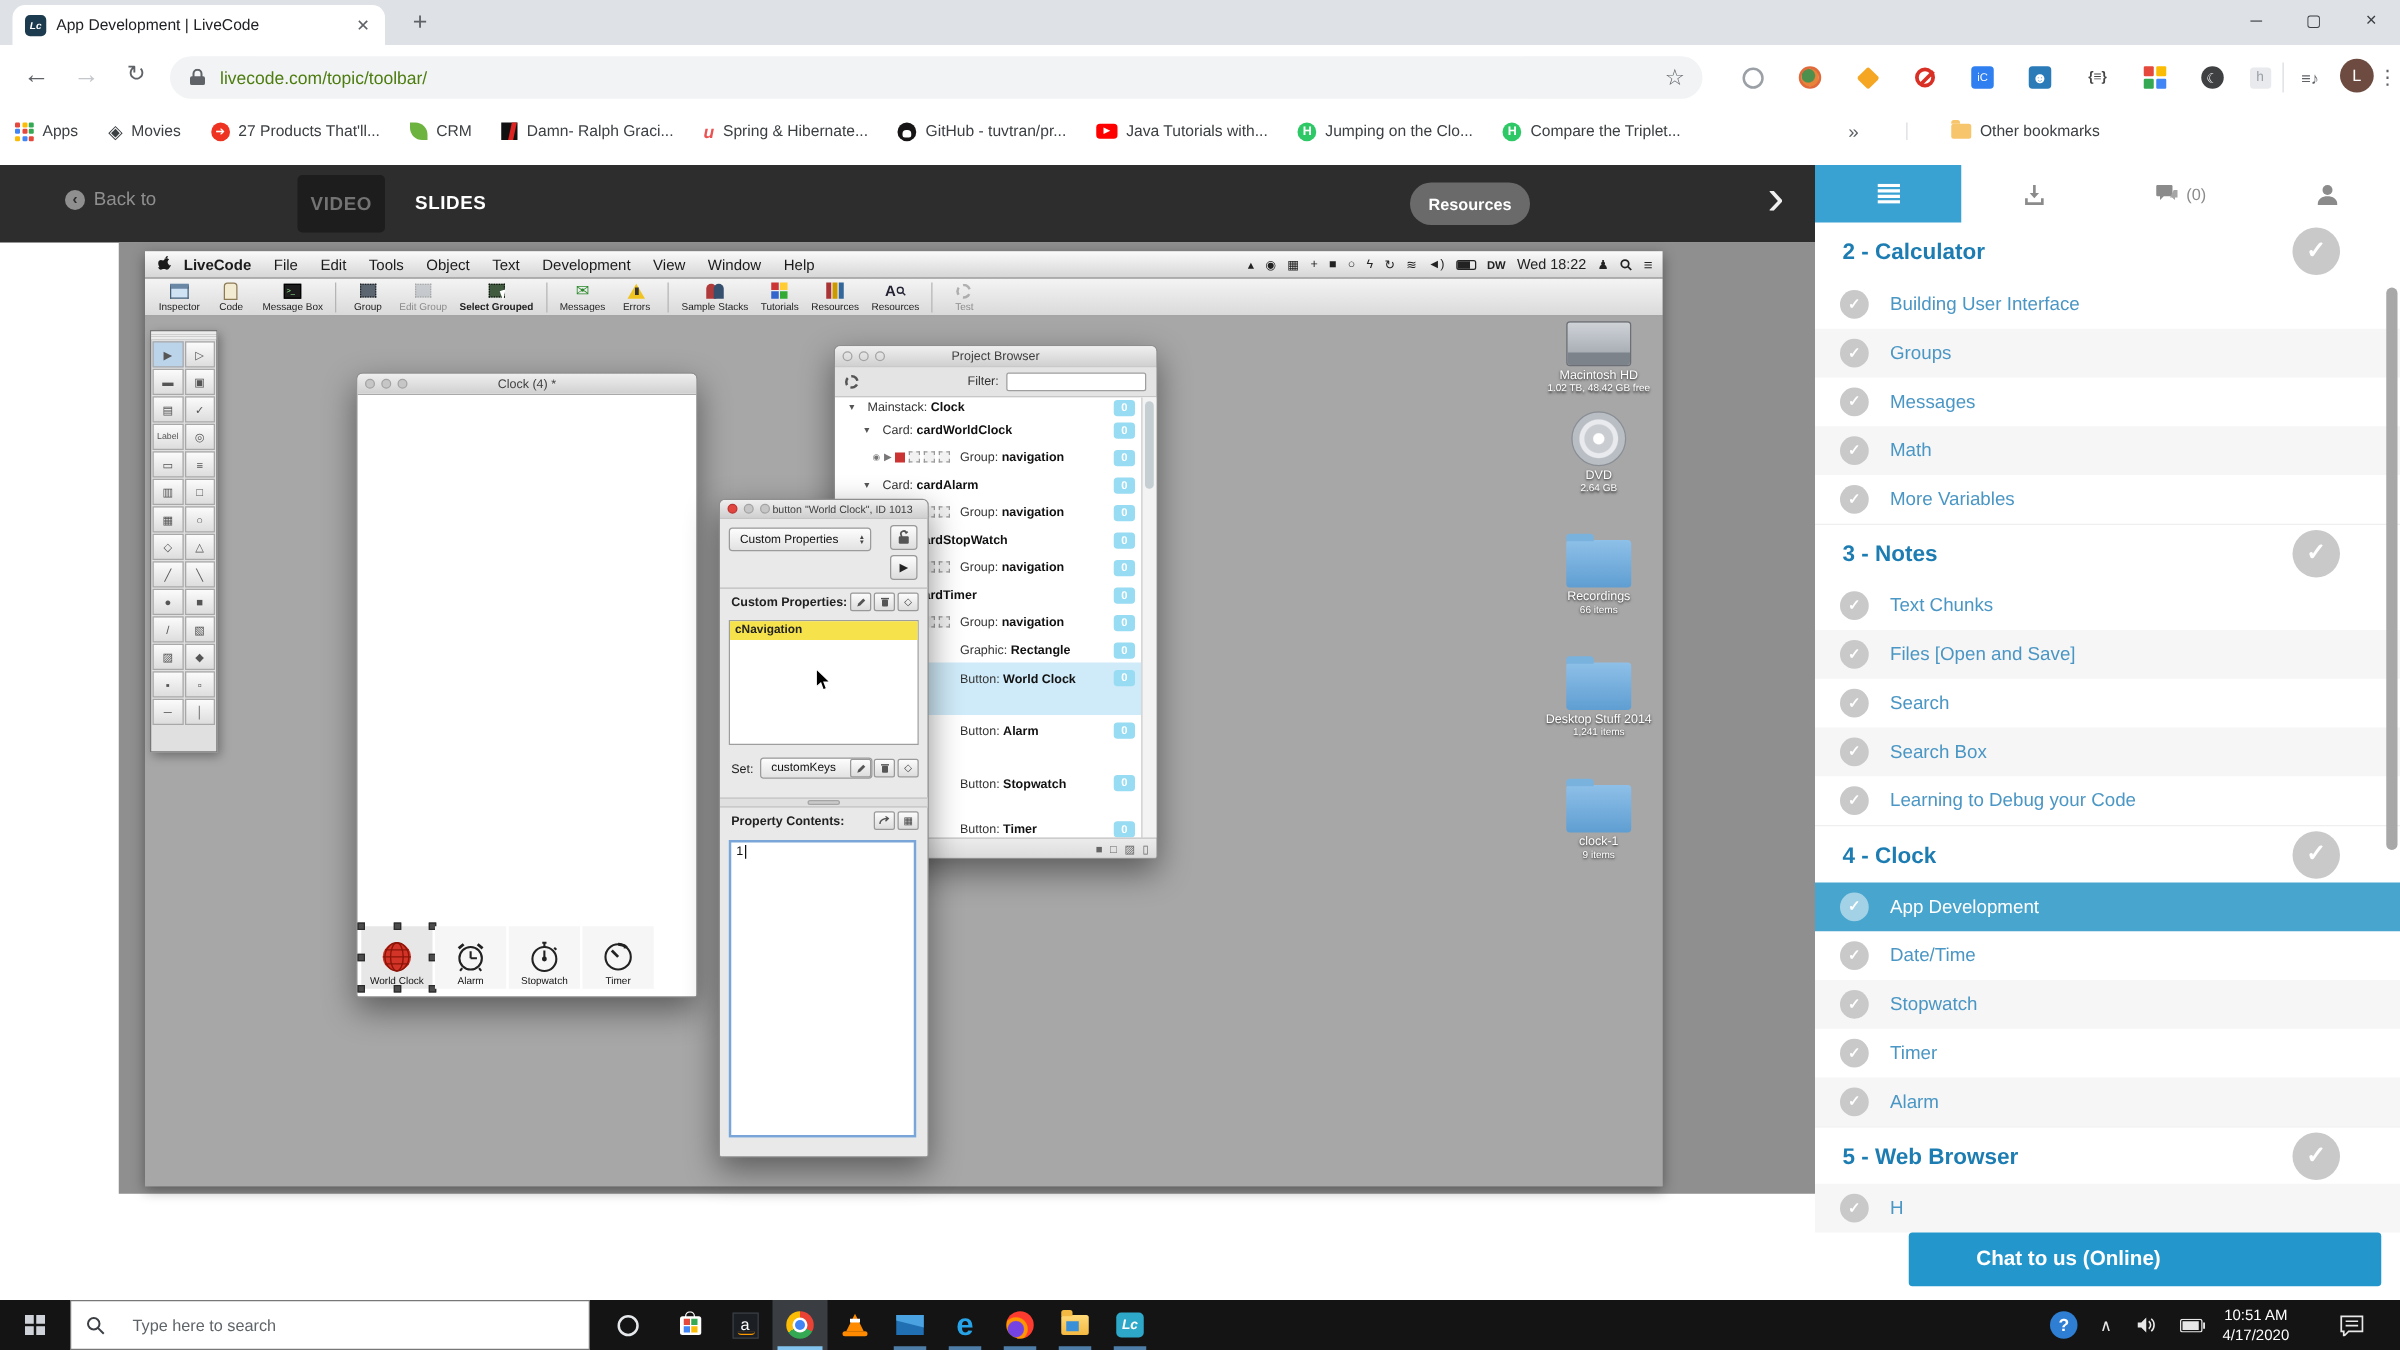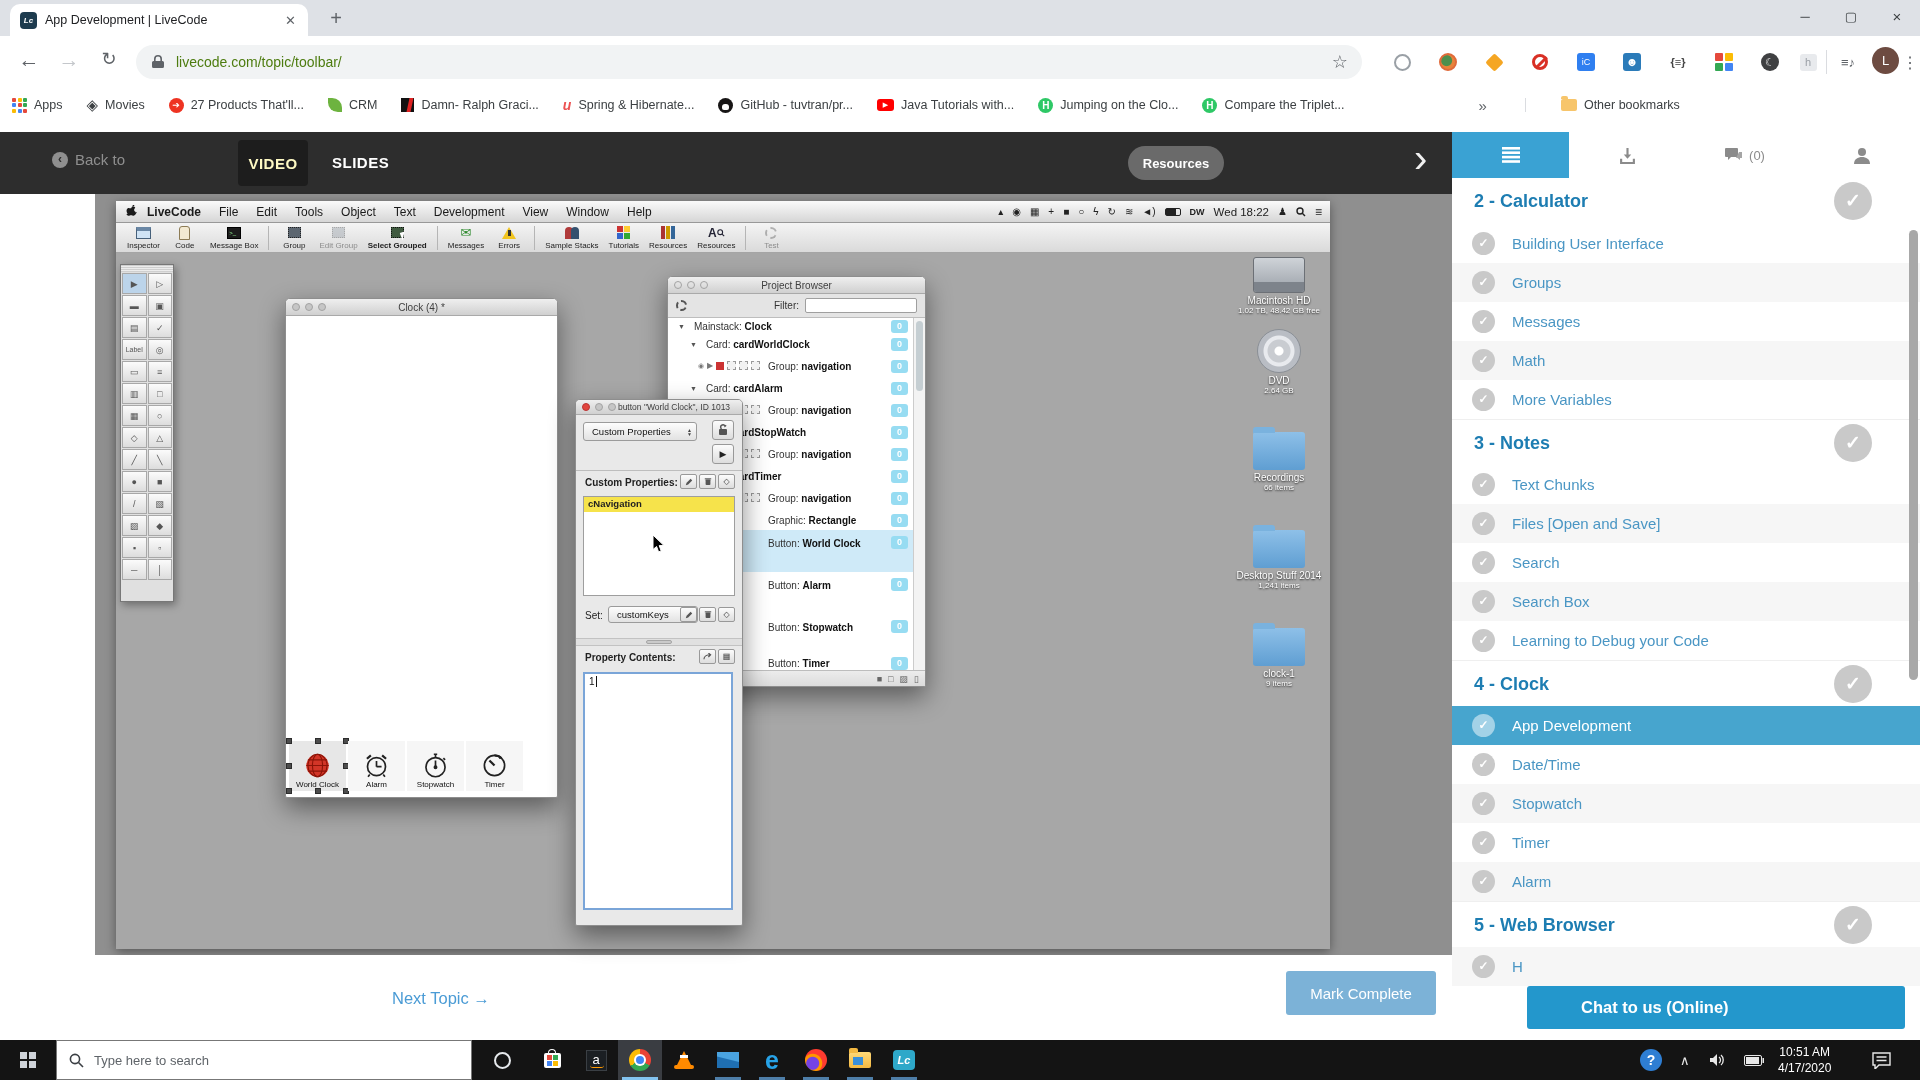--- a/index.html
+++ b/index.html
@@ -26,21 +26,21 @@
 .bm .bi{margin-right:7px}
 .g9{display:grid;grid-template-columns:4px 4px 4px;grid-gap:1.5px}
 .g9 i{width:4px;height:4px;border-radius:1px}
 
 
 #page{position:absolute;left:0;top:122px;width:1920px;height:918px;background:#fff}
 #main{position:absolute;left:0;top:0;width:1452px;height:918px}
 .hdr{position:absolute;left:0;top:10px;width:1452px;height:62px;background:#2d2d2d}
 .backto{position:absolute;left:52px;top:19px;color:#8f8f8f;font-size:15px;display:flex;align-items:center;gap:7px}
 .backc{width:16px;height:16px;border-radius:50%;background:#8f8f8f;color:#2d2d2d;font-weight:bold;font-size:12px;text-align:center;line-height:15px}
-.vpill{position:absolute;left:238px;top:8px;width:70px;height:46px;background:#1d1d1d;border-radius:4px;color:#fef9c3;font-weight:bold;font-size:15px;display:flex;align-items:center;justify-content:center;letter-spacing:.5px}
+.vpill{position:absolute;left:238px;top:8px;width:70px;height:46px;background:#1d1d1d;border-radius:4px;color:#737373;font-weight:bold;font-size:15px;display:flex;align-items:center;justify-content:center;letter-spacing:.5px}
 .slides{position:absolute;left:332px;top:22px;color:#fff;font-weight:bold;font-size:15px;letter-spacing:.5px}
 .respill{position:absolute;left:1128px;top:14px;width:96px;height:34px;background:#6a6a6a;border-radius:17px;color:#fff;font-weight:bold;font-size:13px;display:flex;align-items:center;justify-content:center}
 .nextch{position:absolute;left:1414px;top:4px;color:#f0f0f0;font-size:40px;font-weight:300}
 .video{position:absolute;left:95px;top:72px;width:1357px;height:761px;background:#8f8f8f}
 .foot{position:absolute;left:0;top:833px;width:1452px;height:85px;background:#fff}
 .nexttopic{position:absolute;left:392px;top:34px;color:#4a9bd5;font-size:16.5px}
 .markbtn{position:absolute;left:1286px;top:16px;width:150px;height:44px;background:#7cb2d7;border-radius:3px;color:#fff;font-size:15px;display:flex;align-items:center;justify-content:center}
 
 
 .mac{position:absolute;left:21px;top:7px;width:1214px;height:748px;background:#a6a6a6;box-shadow:0 3px 10px rgba(0,0,0,.4)}
@@ -135,21 +135,21 @@
 .it.act .chk{background:rgba(255,255,255,.5)}
 .chatbtn{position:absolute;left:75px;top:864px;width:378px;height:43px;background:#2397cc;border-radius:3px;color:#fff;font-weight:bold;font-size:16.5px;line-height:43px;padding-left:54px}
 .sbthumb{position:absolute;right:2px;top:108px;width:9px;height:450px;background:#a8a8a8;border-radius:5px}
 
 
 #taskbar{position:absolute;left:0;top:1040px;width:1920px;height:40px;background:#141414}
 .start{position:absolute;left:8px;top:0;width:40px;height:40px;display:flex;align-items:center;justify-content:center}
 .wlogo{display:grid;grid-template-columns:7px 7px;grid-gap:1.5px}
 .wlogo i{width:7px;height:7px;background:#cfd3d9}
 .tsearch{position:absolute;left:56px;top:0;width:416px;height:40px;background:#fff;display:flex;align-items:center;border:1px solid #777}
-.tsearch .ph{font-size:13px;color:#5f6469;margin-left:10px}
+.tsearch .ph{font-size:13px;color:#5f6469;margin-left:22px}
 .pin{position:absolute;top:0;width:44px;height:40px;display:flex;align-items:center;justify-content:center}
 .pin.on{background:#3a3d42}
 .uline{position:absolute;bottom:0;height:3px;background:#4e7ea8}
 .uline.br{background:#83c3f0}
 .tray{position:absolute;top:0;height:40px;display:flex;align-items:center;color:#fff}
 .tclock{font-size:12px;color:#fff;text-align:center;line-height:1.35}
 </style>
 </head>
 <body>
 
@@ -775,24 +775,20 @@
           <div class="dicon" style="top:375px">
             <div class="fold"></div>
             <div class="nm">clock-1</div>
             <div class="sb">9 items</div>
           </div>
 
         </div>
       </div>
     </div>
 
-    <div class="foot">
-      <div class="nexttopic">Next Topic →</div>
-      <div class="markbtn">Mark Complete</div>
-    </div>
   </div>
 
   <div id="sidebar">
     <div class="stabs">
       <div class="stab on">
         <svg width="18" height="16" viewBox="0 0 18 16">
             <g fill="#fff">
               <rect y="0" width="18" height="2.6"></rect>
               <rect y="4.4" width="18" height="2.6"></rect>
               <rect y="8.8" width="18" height="2.6"></rect>

